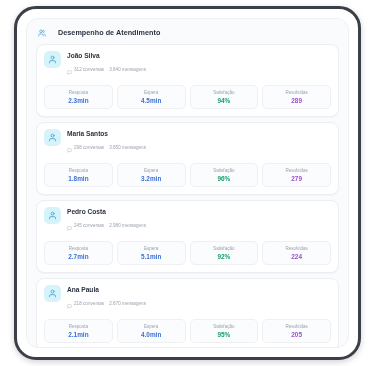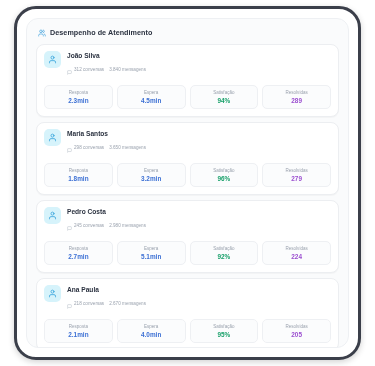--- a/index.html
+++ b/index.html
@@ -31,21 +31,21 @@
     left: 6px; top: 6px; right: 6px; bottom: 6px;
     background: #fafbfc;
     border: 1px solid #eef0f3;
     border-radius: 12px;
     padding: 8px 9px 6px 9px;
     overflow: hidden;
   }
   .panel-header {
     display: flex;
     align-items: center;
-    gap: 4px;
+    gap: 12px;
     padding: 1px 2px 7px 2px;
   }
   .panel-header .hicon { display: flex; align-items: center; }
   .panel-title {
     font-size: 7.2px;
     font-weight: bold;
     color: #2b3240;
     letter-spacing: 0.05px;
   }
   .cards { display: flex; flex-direction: column; gap: 5px; }

